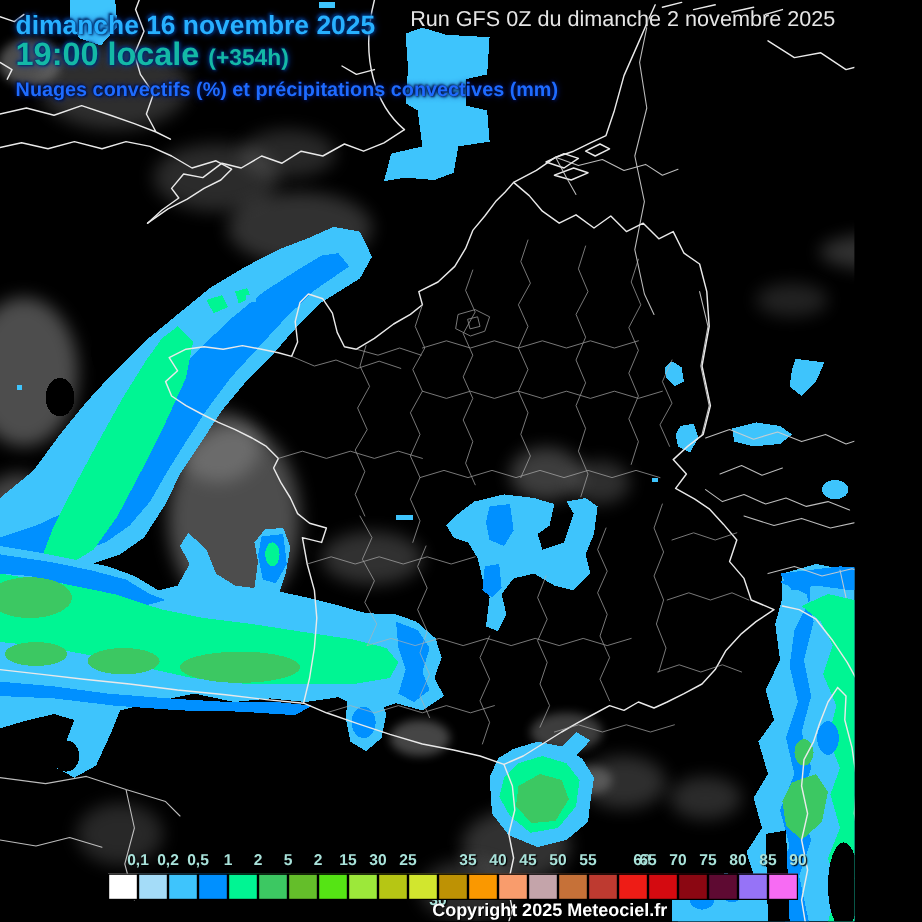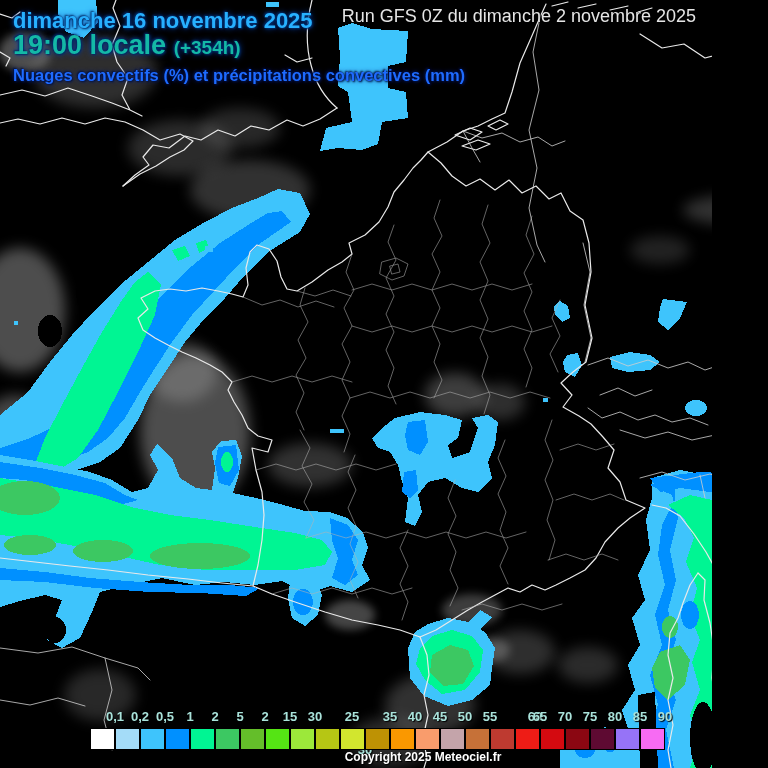--- a/index.html
+++ b/index.html
@@ -16,22 +16,22 @@
     text-shadow:1px 1px 2px #000f40,-1px -1px 2px #000f40,0 0 5px rgba(0,40,150,.9);}
   #run-info{position:absolute;top:6px;right:16px;font-size:18px;font-weight:normal;color:#e5e5e5;
     text-shadow:1px 1px 1px #000;white-space:nowrap;}
   #legend{position:absolute;left:90px;top:709px;width:579px;height:41px;}
   #legend-labels{position:absolute;left:0;top:0;height:17px;width:100%;}
   #legend-labels span{position:absolute;top:0;width:34px;text-align:center;
     font-size:13px;font-weight:bold;color:#a9e2da;text-shadow:1px 1px 1px #000;}
   #legend-boxes{position:absolute;left:0;top:19px;height:22px;white-space:nowrap;font-size:0;}
   #legend-boxes .box{display:inline-block;width:25px;height:22px;box-sizing:border-box;
     border:1px solid #000;}
-  #copyright{position:absolute;left:273px;top:750px;width:300px;text-align:center;
-    font-size:12px;font-weight:bold;color:#fff;text-shadow:1px 1px 1px #000;white-space:nowrap;}
+  #copyright{position:absolute;left:256px;top:750px;width:300px;text-align:right;
+    font-size:15px;font-weight:bold;color:#fff;text-shadow:1px 1px 1px #000;white-space:nowrap;}
   .coast{fill:none;stroke:var(--coast);stroke-width:1.2;stroke-linejoin:round;stroke-linecap:round;}
   .border2{fill:none;stroke:#cfcfcf;stroke-width:0.9;stroke-linejoin:round;stroke-linecap:round;opacity:.9;}
   .dept{fill:none;stroke:var(--dept);stroke-width:0.7;stroke-linejoin:round;stroke-linecap:round;opacity:.8;}
   .p1{fill:var(--p1);} .p2{fill:var(--p2);} .p3{fill:var(--p3);} .p4{fill:var(--p4);}
   .hole{fill:#000;}
 </style>
 </head>
 <body>
 
 <div id="stage">
@@ -278,21 +278,21 @@
   <div id="legend-labels">
         <span style="left: 8px;">0,1</span>
         <span style="left: 33px;">0,2</span>
         <span style="left: 58px;">0,5</span>
         <span style="left: 83px;">1</span>
         <span style="left: 108px;">2</span>
         <span style="left: 133px;">5</span>
         <span style="left: 158px;">2</span>
         <span style="left: 183px;">15</span>
         <span style="left: 208px;">30</span>
-        <span style="left: 245px;">25</span>
+        <span style="left: 233px;">25</span>
         <span style="left: 258px; margin-top: 33px;">30</span>
         <span style="left: 283px;">35</span>
         <span style="left: 308px;">40</span>
         <span style="left: 333px;">45</span>
         <span style="left: 358px;">50</span>
         <span style="left: 383px;">55</span>
         <span style="left: 428px;">60</span>
         <span style="left: 433px;">65</span>
         <span style="left: 458px;">70</span>
         <span style="left: 483px;">75</span>

